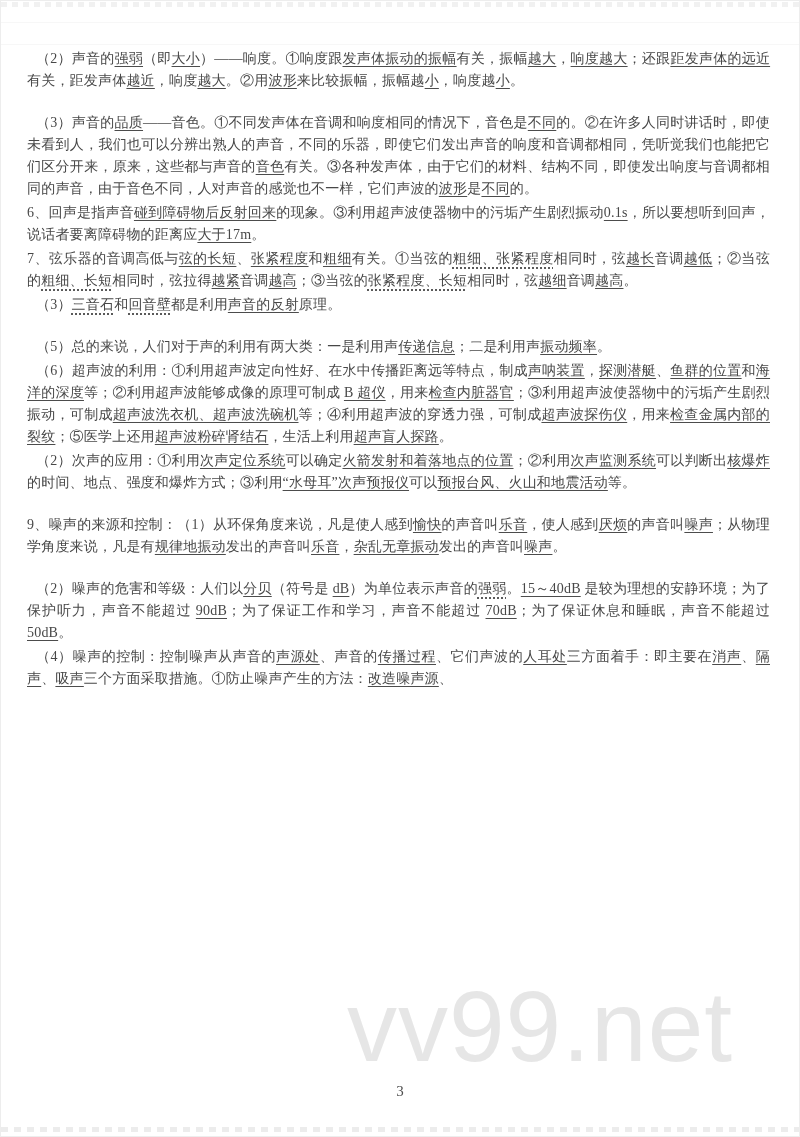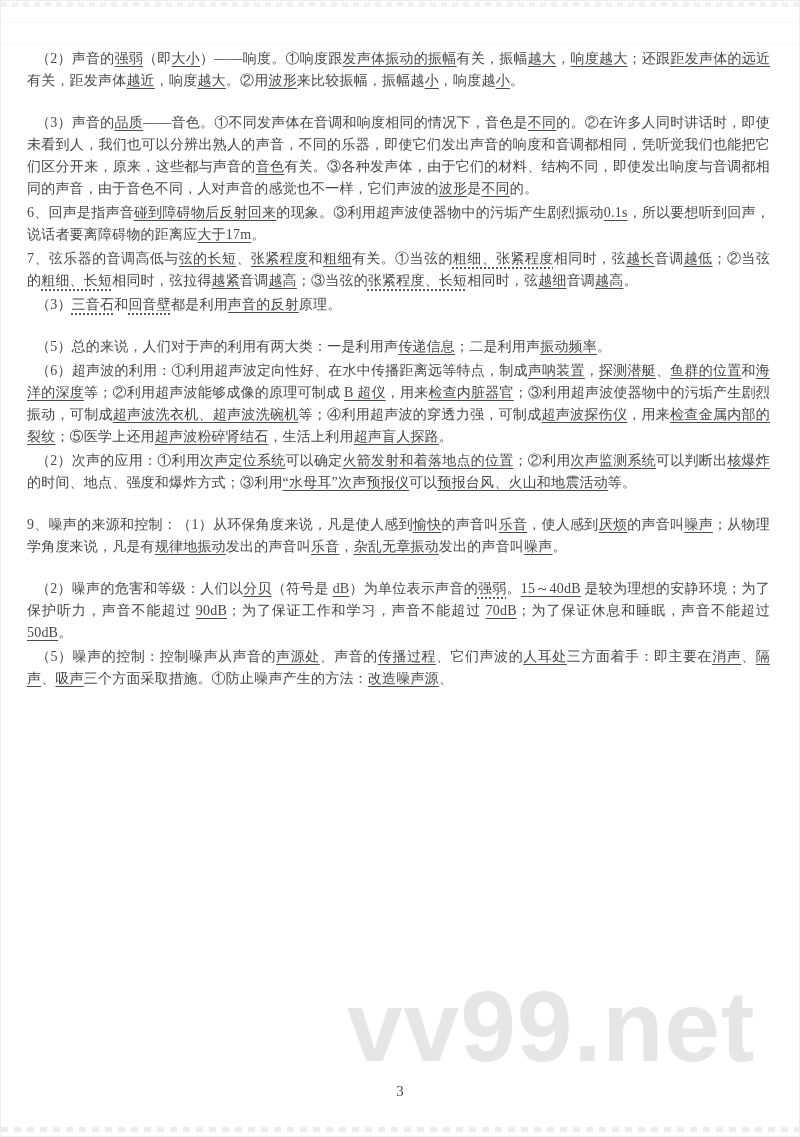--- a/index.html
+++ b/index.html
@@ -23,21 +23,21 @@
   .scan-line-b{position:absolute;top:43px;left:0;right:0;height:1px;background:#f7f7f7;}
   .scan-bottom{
     position:absolute;bottom:4px;left:0;right:0;height:5px;
     background:repeating-linear-gradient(90deg,#ececec 0 7px,transparent 7px 13px);
   }
   .watermark{
     position:absolute;
     left:346px;top:968px;
     z-index:0;
     font-family:"Liberation Sans","DejaVu Sans",sans-serif;
-    font-weight:700;
+    font-weight:400;
     font-size:100px;
     color:#d2d2d2;
     opacity:0.55;
     letter-spacing:1px;
     white-space:nowrap;
     user-select:none;
   }
   .content{
     position:absolute;
     top:47px;left:26px;right:29px;
@@ -84,17 +84,17 @@
       <p class="para sub"><span>（2）声音的</span><span class="ul">强弱</span><span>（即</span><span class="ul">大小</span><span>）——响度。①响度跟</span><span class="ul">发声体振动的振幅</span><span>有关，振幅</span><span class="ul">越大</span><span>，</span><span class="ul">响度越大</span><span>；还跟</span><span class="ul">距发声体的远近</span><span>有关，距发声体</span><span class="ul">越近</span><span>，响度</span><span class="ul">越大</span><span>。②用</span><span class="ul">波形</span><span>来比较振幅，振幅越</span><span class="ul">小</span><span>，响度越</span><span class="ul">小</span><span>。</span></p>
       <p class="para sub gap"><span>（3）声音的</span><span class="ul">品质</span><span>——音色。①不同发声体在音调和响度相同的情况下，音色是</span><span class="ul">不同</span><span>的。②在许多人同时讲话时，即使未看到人，我们也可以分辨出熟人的声音，不同的乐器，即使它们发出声音的响度和音调都相同，凭听觉我们也能把它们区分开来，原来，这些都与声音的</span><span class="ul">音色</span><span>有关。③各种发声体，由于它们的材料、结构不同，即使发出响度与音调都相同的声音，由于音色不同，人对声音的感觉也不一样，它们声波的</span><span class="ul">波形</span><span>是</span><span class="ul">不同</span><span>的。</span></p>
       <p class="para top"><span>6、回声是指声音</span><span class="ul">碰到障碍物后反射回来</span><span>的现象。③利用超声波使器物中的污垢产生剧烈振动</span><span class="ul">0.1s</span><span>，所以要想听到回声，说话者要离障碍物的距离应</span><span class="ul">大于17m</span><span>。</span></p>
       <p class="para top"><span>7、弦乐器的音调高低与</span><span class="ul">弦的长短</span><span>、</span><span class="ul">张紧程度</span><span>和</span><span class="ul">粗细</span><span>有关。①当弦的</span><span class="dot">粗细、张紧程度</span><span>相同时，弦</span><span class="ul">越长</span><span>音调</span><span class="ul">越低</span><span>；②当弦的</span><span class="dot">粗细、长短</span><span>相同时，弦拉得</span><span class="ul">越紧</span><span>音调</span><span class="ul">越高</span><span>；③当弦的</span><span class="dot">张紧程度、长短</span><span>相同时，弦</span><span class="ul">越细</span><span>音调</span><span class="ul">越高</span><span>。</span></p>
       <p class="para sub"><span>（3）</span><span class="dot">三音石</span><span>和</span><span class="dot">回音壁</span><span>都是利用</span><span class="ul">声音的反射</span><span>原理。</span></p>
       <p class="para sub gap"><span>（5）总的来说，人们对于声的利用有两大类：一是利用声</span><span class="ul">传递信息</span><span>；二是利用声</span><span class="ul">振动频率</span><span>。</span></p>
       <p class="para sub"><span>（6）超声波的利用：①利用超声波定向性好、在水中传播距离远等特点，制成</span><span class="ul">声呐装置</span><span>，</span><span class="ul">探测潜艇</span><span>、</span><span class="ul">鱼群的位置</span><span>和</span><span class="ul">海洋的深度</span><span>等；②利用超声波能够成像的原理可制成 </span><span class="ul">B 超仪</span><span>，用来</span><span class="ul">检查内脏器官</span><span>；③利用超声波使器物中的污垢产生剧烈振动，可制成</span><span class="ul">超声波洗衣机、超声波洗碗机</span><span>等；④利用超声波的穿透力强，可制成</span><span class="ul">超声波探伤仪</span><span>，用来</span><span class="ul">检查金属内部的裂纹</span><span>；⑤医学上还用</span><span class="ul">超声波粉碎肾结石</span><span>，生活上利用</span><span class="ul">超声盲人探路</span><span>。</span></p>
       <p class="para sub"><span>（2）次声的应用：①利用</span><span class="ul">次声定位系统</span><span>可以确定</span><span class="ul">火箭发射和着落地点的位置</span><span>；②利用</span><span class="ul">次声监测系统</span><span>可以判断出</span><span class="ul">核爆炸</span><span>的时间、地点、强度和爆炸方式；③利用</span><span class="ul">“水母耳”次声预报仪</span><span>可以</span><span class="ul">预报台风、火山和地震活动</span><span>等。</span></p>
       <p class="para top gap"><span>9、噪声的来源和控制：（1）从环保角度来说，凡是使人感到</span><span class="ul">愉快</span><span>的声音叫</span><span class="ul">乐音</span><span>，使人感到</span><span class="ul">厌烦</span><span>的声音叫</span><span class="ul">噪声</span><span>；从物理学角度来说，凡是有</span><span class="ul">规律地振动</span><span>发出的声音叫</span><span class="ul">乐音</span><span>，</span><span class="ul">杂乱无章振动</span><span>发出的声音叫</span><span class="ul">噪声</span><span>。</span></p>
       <p class="para sub gap"><span>（2）噪声的危害和等级：人们以</span><span class="ul">分贝</span><span>（符号是 </span><span class="ul">dB</span><span>）为单位表示声音的</span><span class="dot">强弱</span><span>。</span><span class="ul">15～40dB</span><span> 是较为理想的安静环境；为了保护听力，声音不能超过 </span><span class="ul">90dB</span><span>；为了保证工作和学习，声音不能超过 </span><span class="ul">70dB</span><span>；为了保证休息和睡眠，声音不能超过 </span><span class="ul">50dB</span><span>。</span></p>
-      <p class="para sub"><span>（5）噪声的控制：控制噪声从声音的</span><span class="ul">声源处</span><span>、声音的</span><span class="ul">传播过程</span><span>、它们声波的</span><span class="ul">人耳处</span><span>三方面着手：即主要在</span><span class="ul">消声</span><span>、</span><span class="ul">隔声</span><span>、</span><span class="ul">吸声</span><span>三个方面采取措施。①防止噪声产生的方法：</span><span class="ul">改造噪声源</span><span>、</span></p>
+      <p class="para sub"><span>（4）噪声的控制：控制噪声从声音的</span><span class="ul">声源处</span><span>、声音的</span><span class="ul">传播过程</span><span>、它们声波的</span><span class="ul">人耳处</span><span>三方面着手：即主要在</span><span class="ul">消声</span><span>、</span><span class="ul">隔声</span><span>、</span><span class="ul">吸声</span><span>三个方面采取措施。①防止噪声产生的方法：</span><span class="ul">改造噪声源</span><span>、</span></p>
     </div>
   <div class="page-number">3</div>
   <div class="scan-bottom"></div>
 </div>
 
 </body></html>

